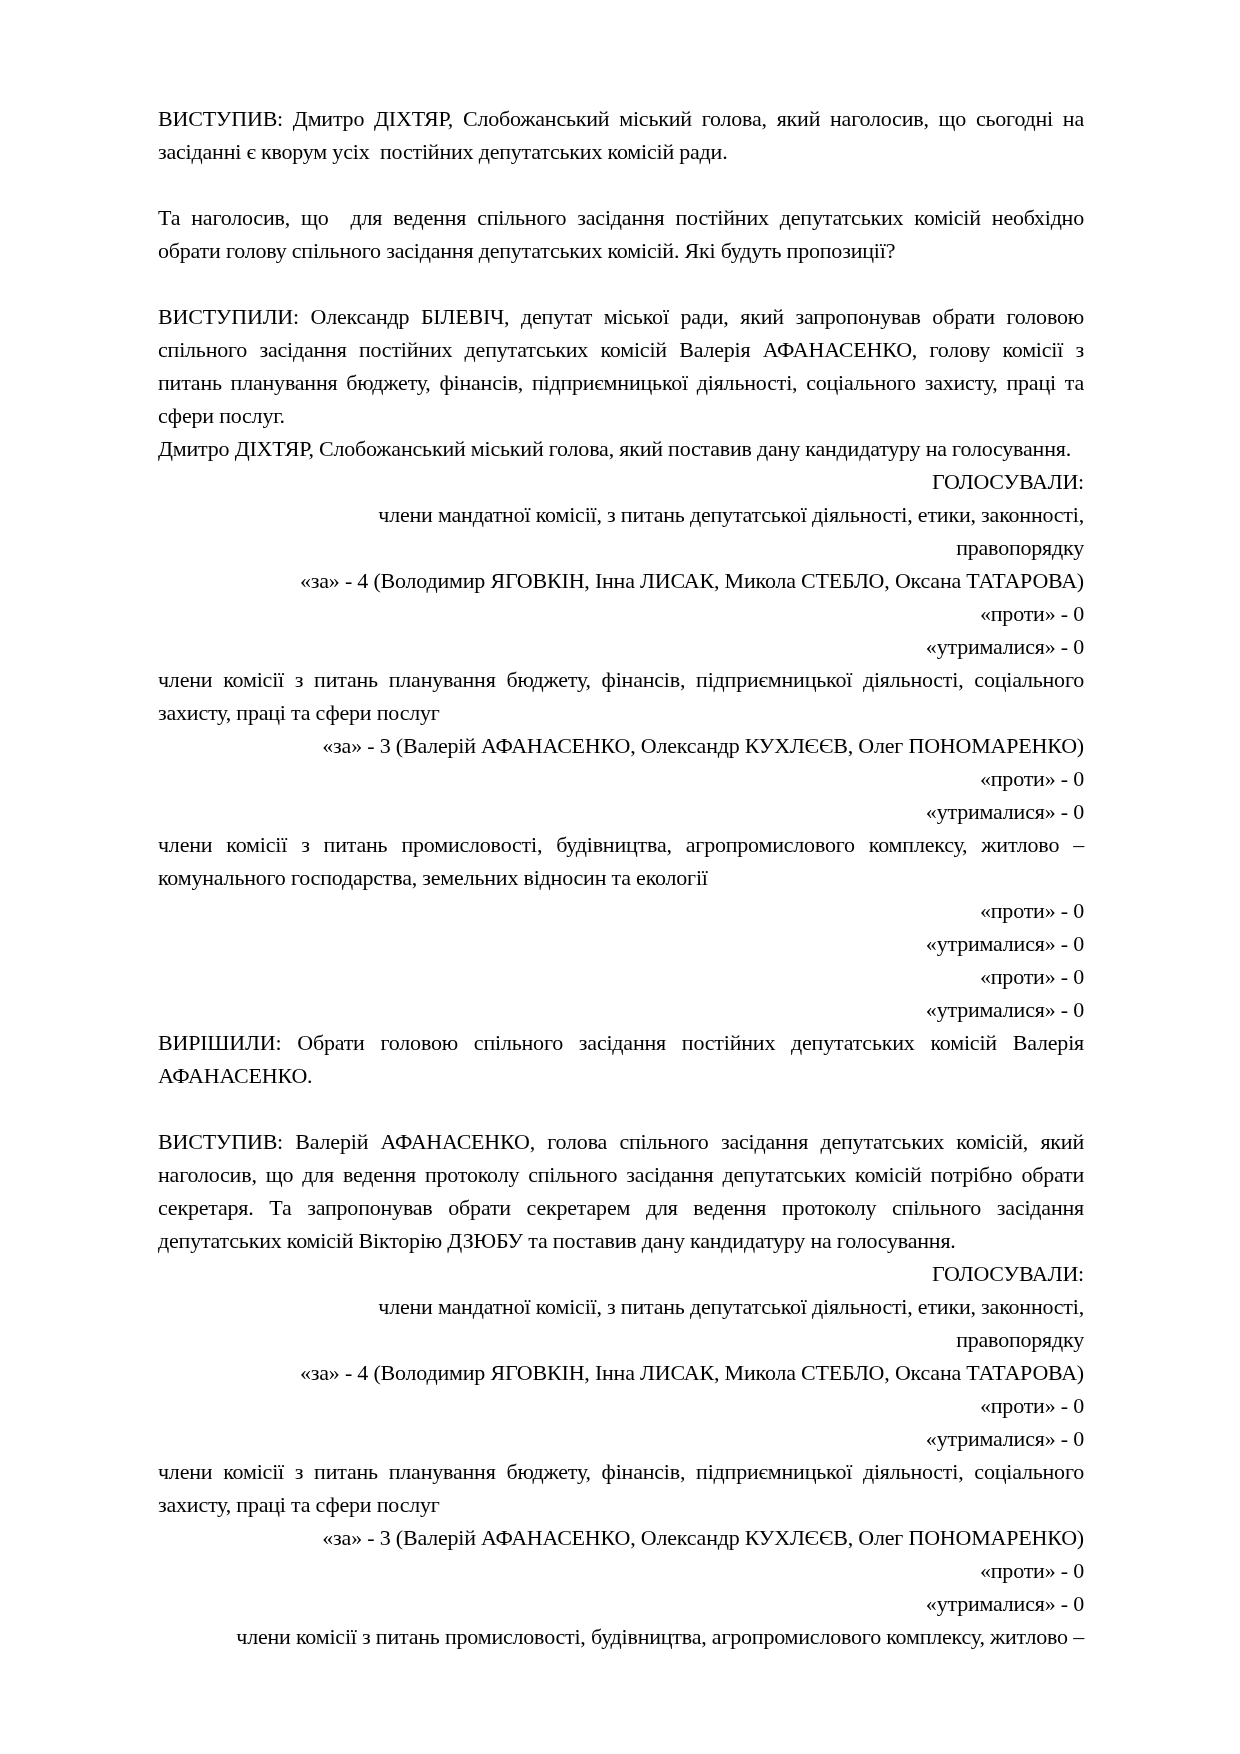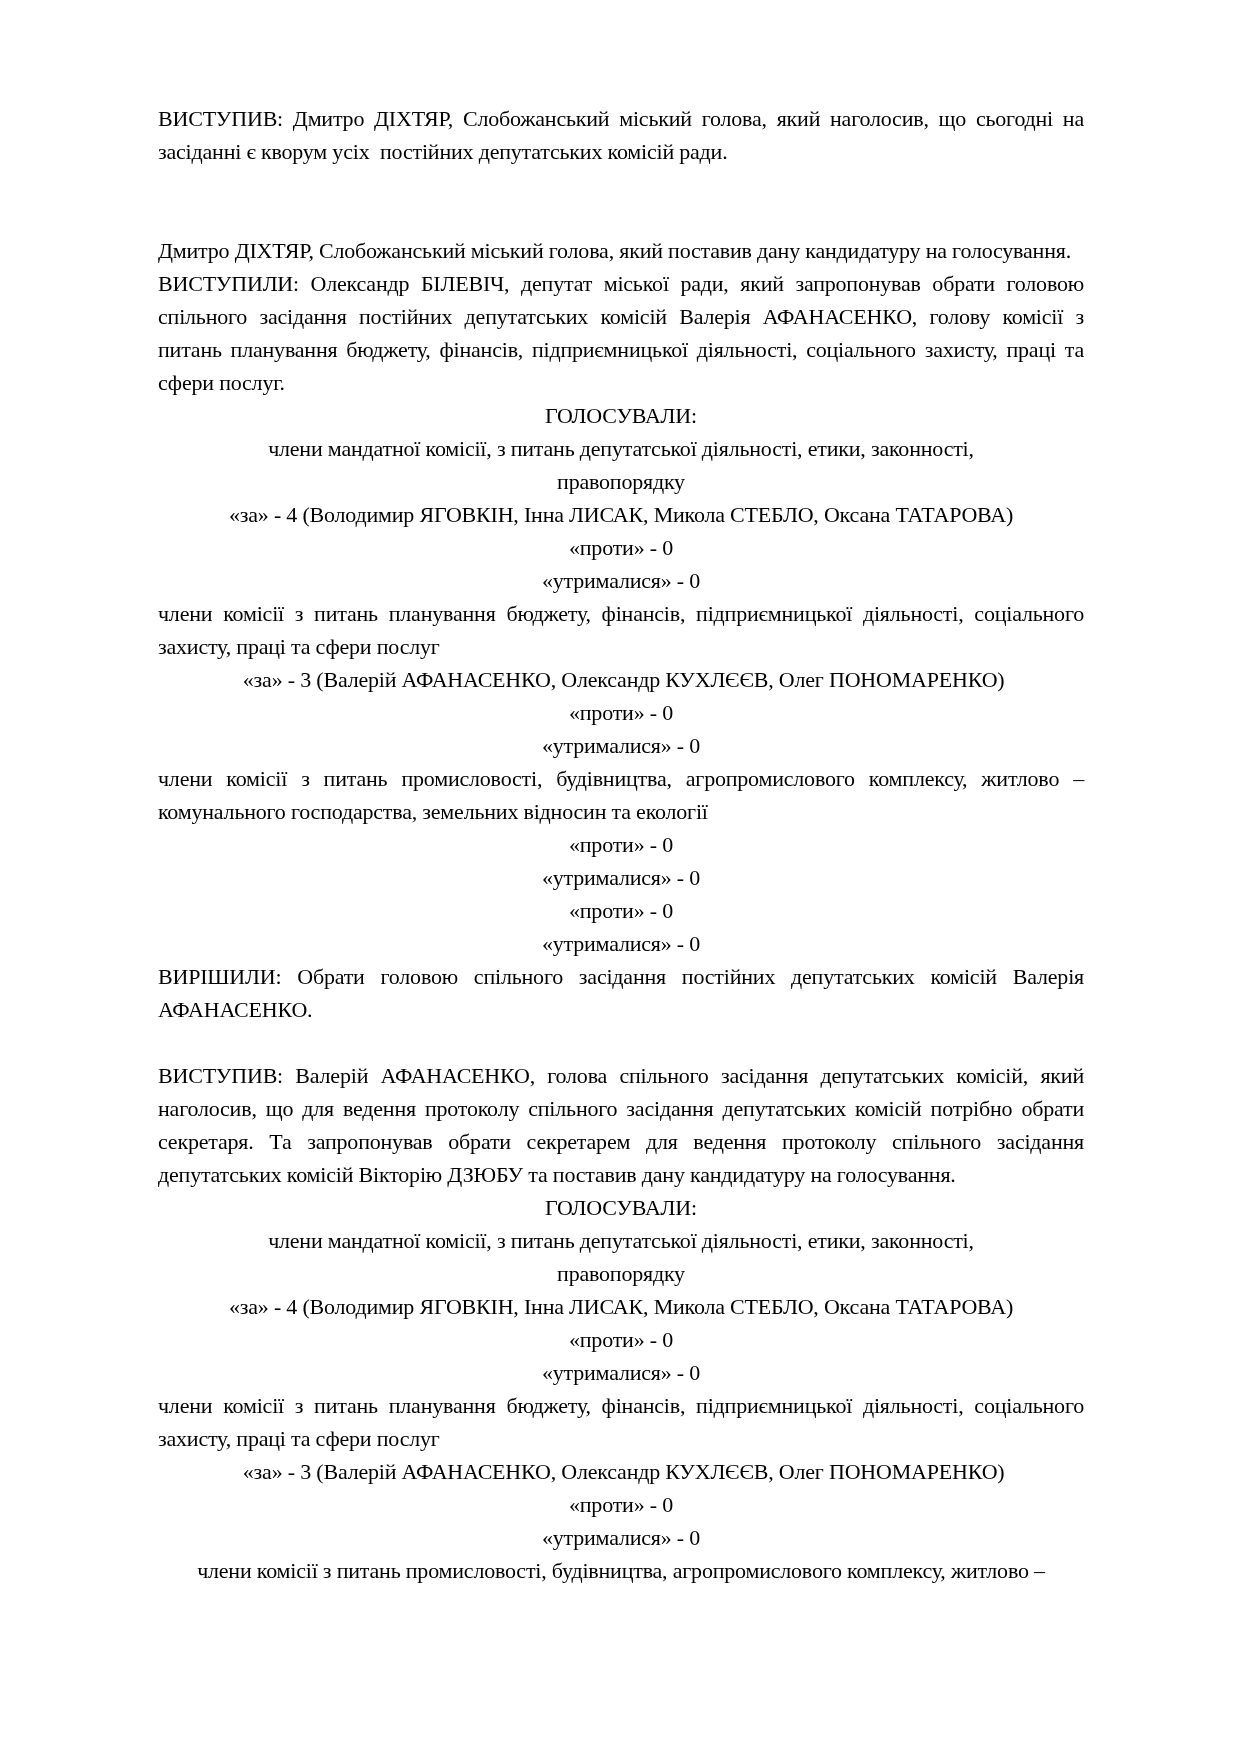--- a/index.html
+++ b/index.html
@@ -27,36 +27,37 @@
   }
   p.block {
     margin: 0;
     padding: 0;
     white-space: pre-wrap;
   }
   p.justify {
     text-align: justify;
   }
   p.line {
-    text-align: center;
+    text-align: right;
   }
   p.blank {
     height: 33px;
   }
 </style>
 </head>
 <body>
 
 <div class="page">
   <div class="content">
       <p class="block justify">ВИСТУПИВ: Дмитро ДІХТЯР, Слобожанський міський голова, який наголосив, що сьогодні на засіданні є кворум усіх  постійних депутатських комісій ради.</p>
       <p class="block blank"></p>
+      <p class="block justify">Та наголосив, що  для ведення спільного засідання постійних депутатських комісій необхідно обрати голову спільного засідання депутатських комісій. Які будуть пропозиції?</p>
       <p class="block blank"></p>
+      <p class="block justify">ВИСТУПИЛИ: Олександр БІЛЕВІЧ, депутат міської ради, який запропонував обрати головою спільного засідання постійних депутатських комісій Валерія АФАНАСЕНКО, голову комісії з питань планування бюджету, фінансів, підприємницької діяльності, соціального захисту, праці та сфери послуг.</p>
       <p class="block justify">Дмитро ДІХТЯР, Слобожанський міський голова, який поставив дану кандидатуру на голосування.</p>
-      <p class="block justify">ВИСТУПИЛИ: Олександр БІЛЕВІЧ, депутат міської ради, який запропонував обрати головою спільного засідання постійних депутатських комісій Валерія АФАНАСЕНКО, голову комісії з питань планування бюджету, фінансів, підприємницької діяльності, соціального захисту, праці та сфери послуг.</p>
       <p class="block line">ГОЛОСУВАЛИ:</p>
       <p class="block line">члени мандатної комісії, з питань депутатської діяльності, етики, законності,</p>
       <p class="block line">правопорядку</p>
       <p class="block line">«за» - 4 (Володимир ЯГОВКІН, Інна ЛИСАК, Микола СТЕБЛО, Оксана ТАТАРОВА)</p>
       <p class="block line">«проти» - 0</p>
       <p class="block line">«утрималися» - 0</p>
       <p class="block justify">члени комісії з питань планування бюджету, фінансів, підприємницької діяльності, соціального захисту, праці та сфери послуг</p>
       <p class="block line"> «за» - 3 (Валерій АФАНАСЕНКО, Олександр КУХЛЄЄВ, Олег ПОНОМАРЕНКО)</p>
       <p class="block line">«проти» - 0</p>
       <p class="block line">«утрималися» - 0</p>

